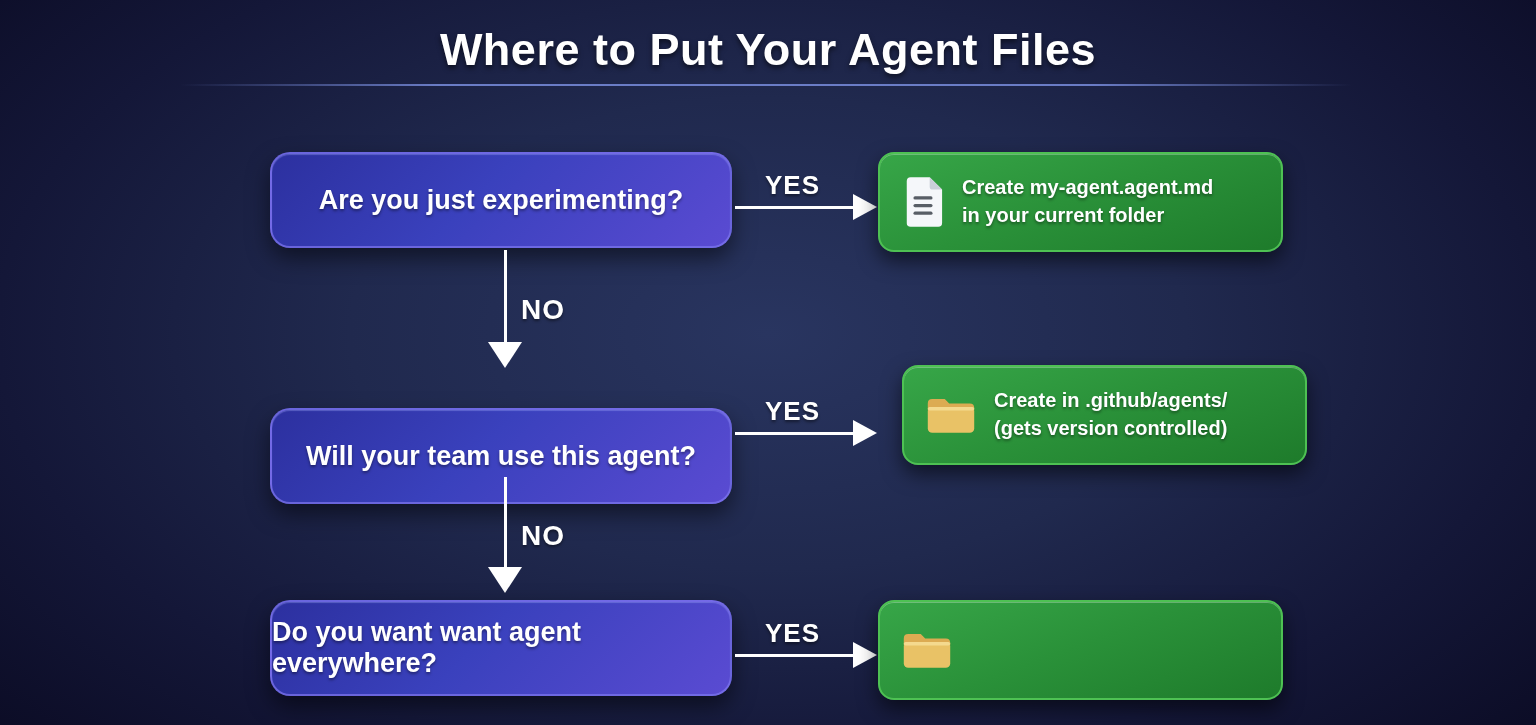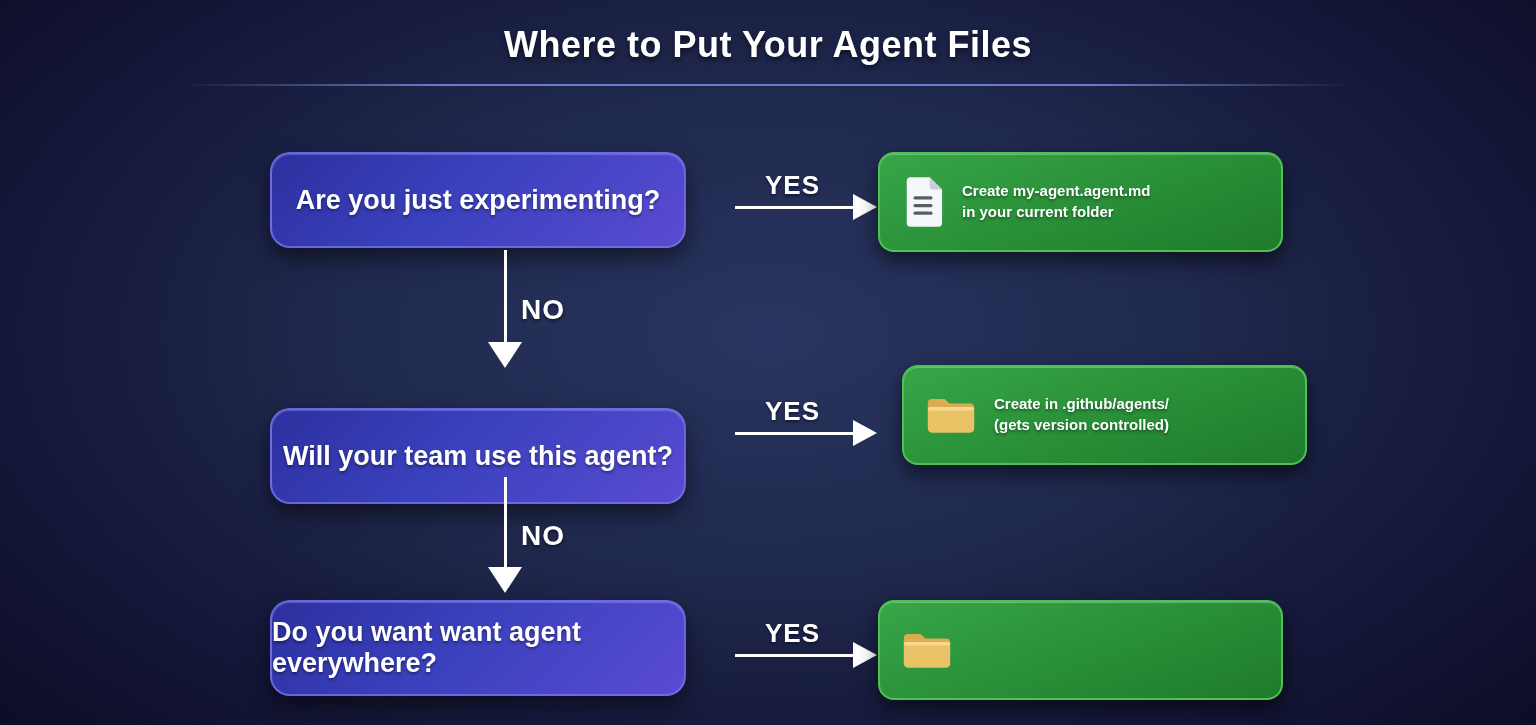--- a/index.html
+++ b/index.html
@@ -5,51 +5,51 @@
   html,body{margin:0;padding:0;background:#0a0a20;}
   #stage{
     position:relative;width:1536px;height:725px;overflow:hidden;
     font-family:"Liberation Sans",sans-serif;
     background:
       radial-gradient(ellipse 1100px 620px at 50% 46%,
         #293560 0%, #20294e 38%, #141738 70%, #0a0a22 100%);
   }
   .title{
     position:absolute;top:24px;left:0;width:100%;
-    text-align:center;color:#ffffff;font-size:36px;font-weight:700;
+    text-align:center;color:#ffffff;font-size:45px;font-weight:700;
     letter-spacing:0.5px;text-shadow:0 3px 5px rgba(0,0,0,0.55);
   }
   .title-rule{
     position:absolute;top:84px;left:180px;width:1172px;height:2px;
     background:linear-gradient(90deg,
       rgba(100,120,200,0) 0%, rgba(120,140,220,0.85) 22%,
       rgba(120,140,220,0.85) 78%, rgba(100,120,200,0) 100%);
   }
   .decision{
-    position:absolute;left:270px;width:416px;height:96px;
+    position:absolute;left:270px;width:462px;height:96px;
     border-radius:20px;border:2px solid rgba(126,118,238,0.75);
     background:linear-gradient(135deg,#2c309f 0%,#3a41bd 45%,#5a4bd2 100%);
     box-shadow:0 10px 22px rgba(0,0,0,0.5), inset 0 1px 1px rgba(170,180,255,0.35);
     display:flex;align-items:center;justify-content:center;box-sizing:border-box;
   }
   .decision span{
     color:#ffffff;font-size:27px;font-weight:700;
     text-shadow:0 2px 3px rgba(0,0,0,0.4);
   }
   .result{
     position:absolute;left:878px;width:405px;height:100px;
     border-radius:16px;border:2px solid #4ec153;
     background:linear-gradient(160deg,#37a648 0%,#2a9139 48%,#1e7b2b 100%);
     box-shadow:0 9px 20px rgba(0,0,0,0.55), inset 0 1px 0 rgba(255,255,255,0.28);
     display:flex;align-items:center;box-sizing:border-box;
     padding-left:22px;gap:18px;
   }
   .result .txt{display:flex;flex-direction:column;line-height:1.38;}
   .result .txt span{
-    color:#ffffff;font-size:15px;font-weight:700;
+    color:#ffffff;font-size:20px;font-weight:700;
     text-shadow:0 2px 3px rgba(0,0,0,0.4);
   }
   .yes{position:absolute;left:735px;width:143px;height:60px;}
   .yes .lbl{
     position:absolute;left:0;top:0;width:115px;text-align:center;
     color:#ffffff;font-size:26px;font-weight:700;letter-spacing:1px;
     text-shadow:0 2px 3px rgba(0,0,0,0.45);
   }
   .yes .line{position:absolute;left:0;top:36px;width:120px;height:3px;background:#ffffff;}
   .yes .head{

